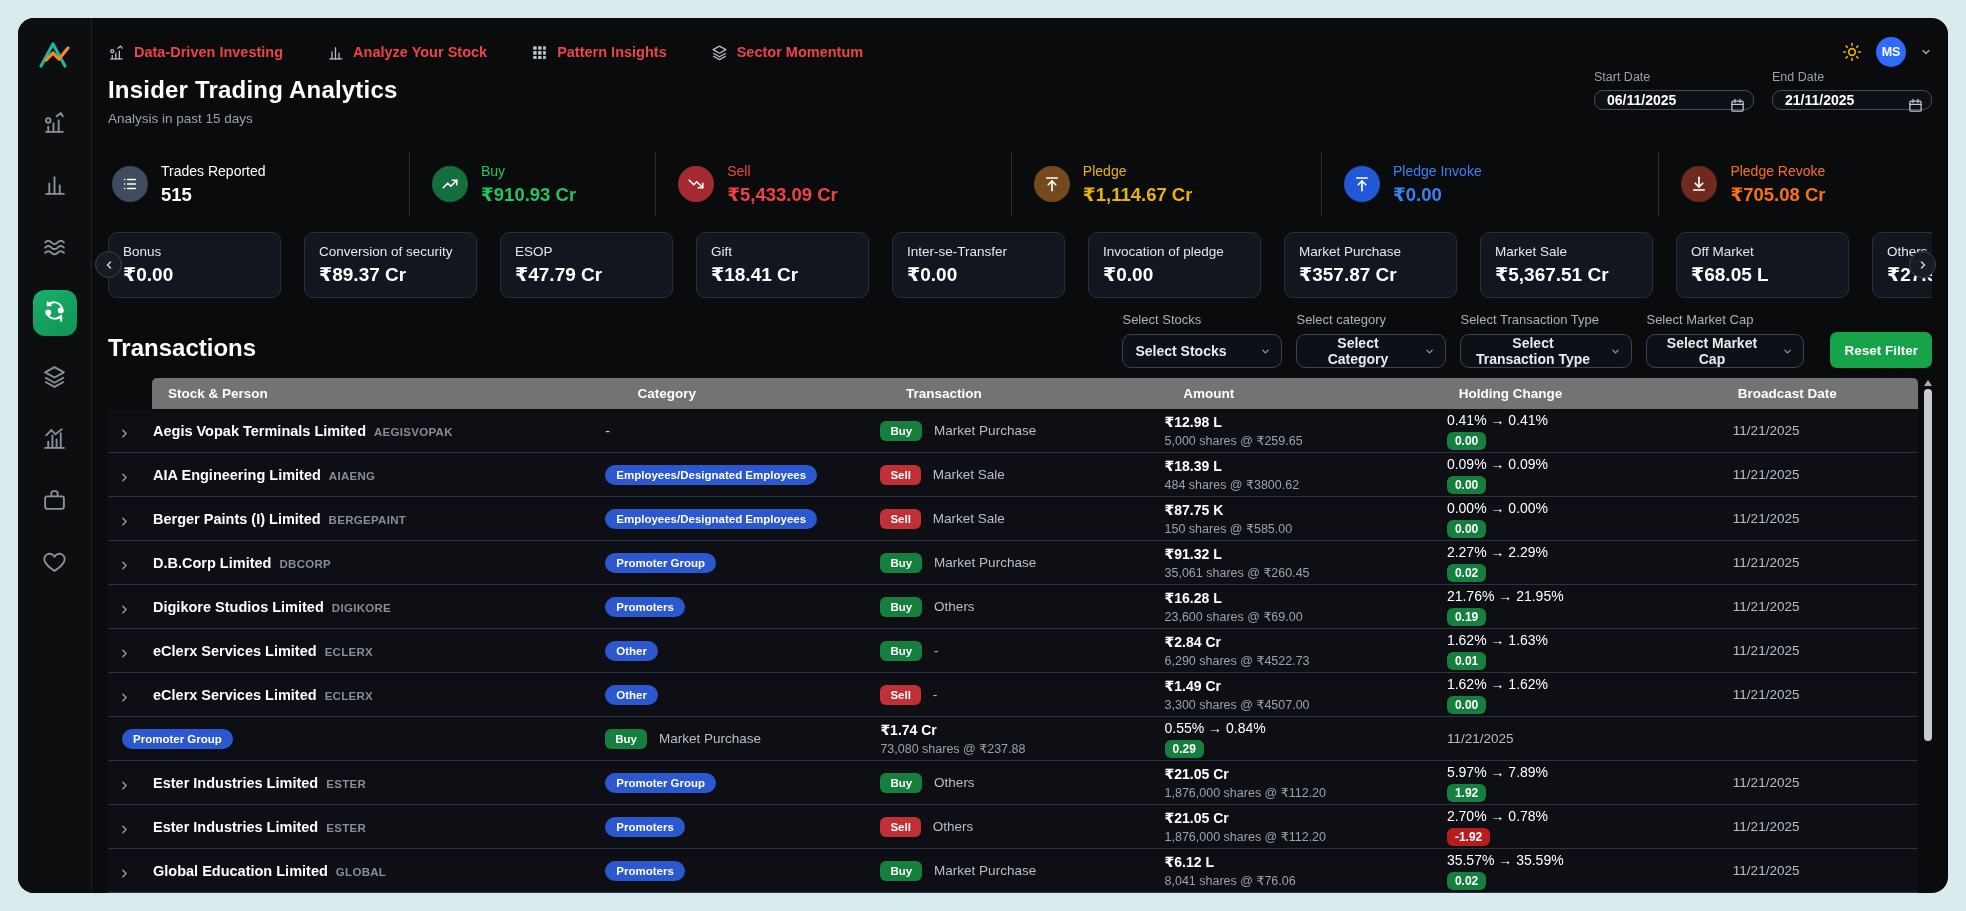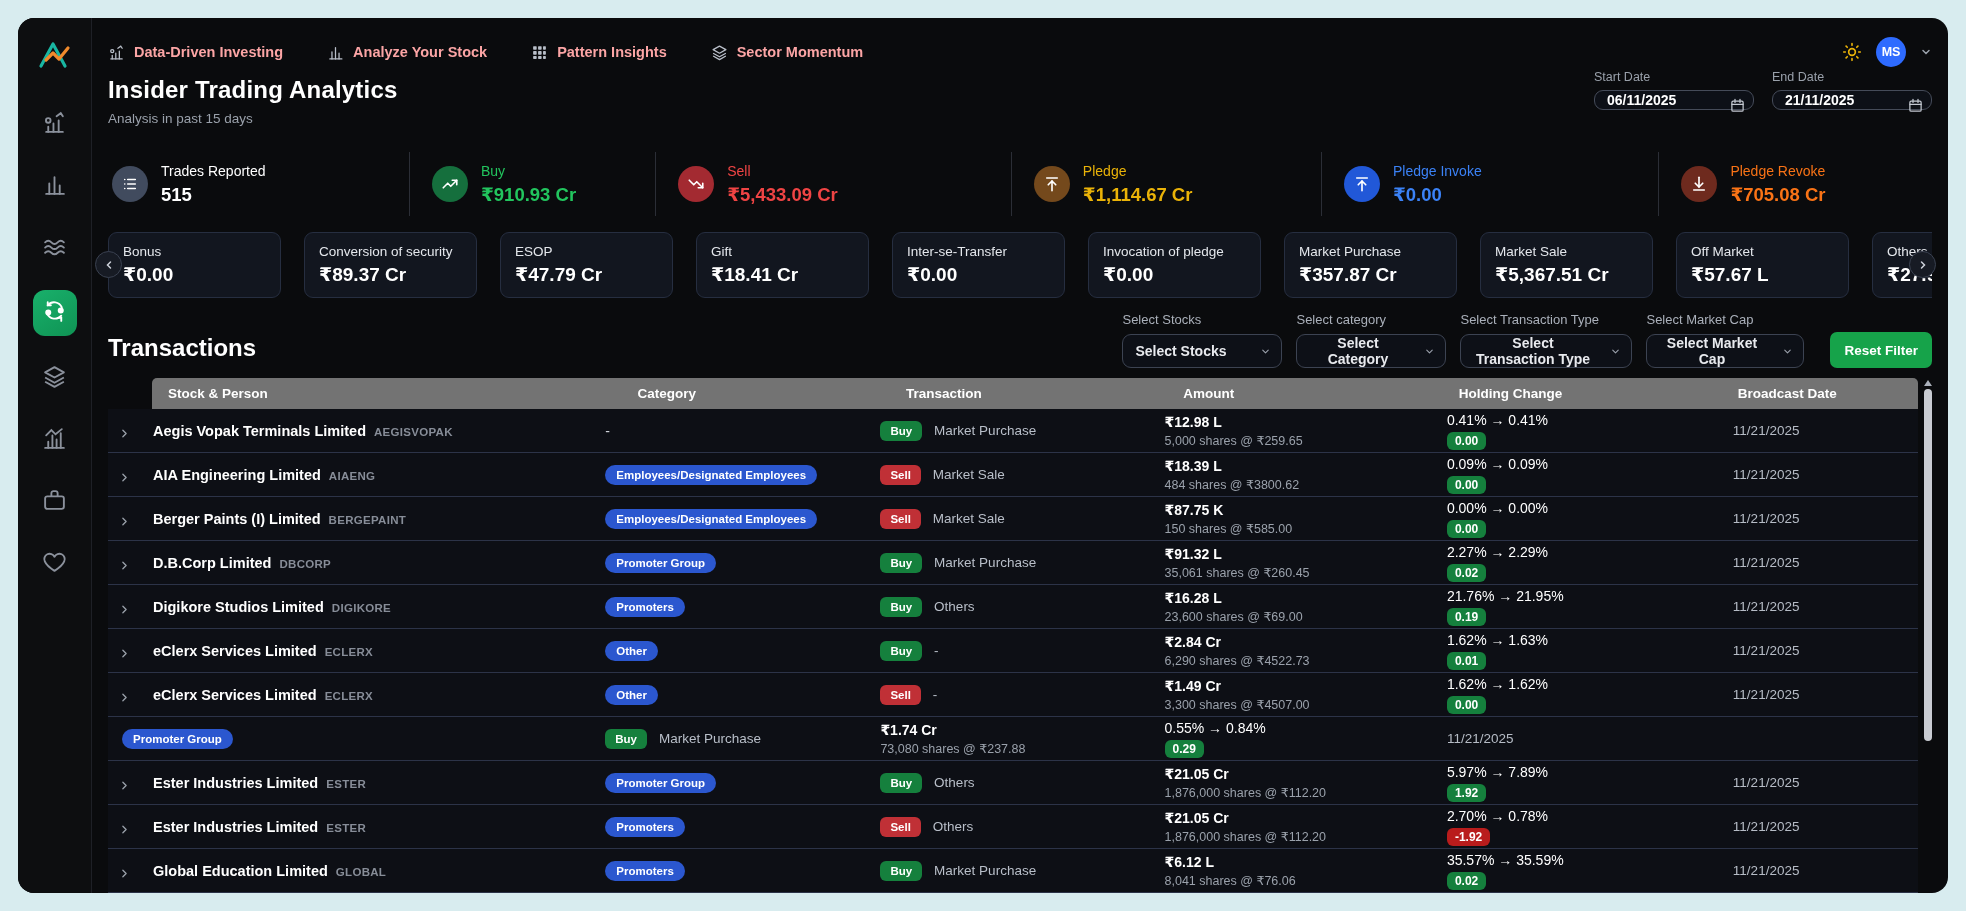--- a/index.html
+++ b/index.html
@@ -12,21 +12,21 @@
              display:flex; flex-direction:column; align-items:center; padding-top:22px; flex:0 0 74px; }
   .logo { width:34px; height:30px; margin-bottom:34px; }
   .side-item { width:44px; height:40px; display:flex; align-items:center; justify-content:center;
                margin-bottom:22px; border-radius:12px; color:#8b919c; cursor:pointer; background:transparent; border:none; }
   .side-item svg { width:25px; height:25px; }
   .side-item.active { background:linear-gradient(145deg,#19b06b,#0f9354); color:#fff; height:46px; }
   
   .main { flex:1; position:relative; padding:0 16px; overflow:hidden; }
   .topbar { display:flex; align-items:center; justify-content:space-between; margin-top:22px; height:24px; }
   .tabs { display:flex; align-items:center; gap:44px; }
-  .tab { display:flex; align-items:center; gap:9px; background:none; border:none; color:#fca5a5;
+  .tab { display:flex; align-items:center; gap:9px; background:none; border:none; color:#ef4444;
          font-size:14.5px; font-weight:700; cursor:pointer; font-family:inherit; }
   .tab svg { width:17px; height:17px; color:#b9bfc9; }
   .top-right { display:flex; align-items:center; gap:14px; }
   .sun { width:20px; height:20px; color:#eab308; cursor:pointer; }
   .avatar { width:30px; height:30px; border-radius:50%; background:#2e6bff; color:#fff;
             font-size:12.5px; font-weight:700; display:flex; align-items:center; justify-content:center; cursor:pointer; }
   .chev-down { width:12px; height:12px; color:#9aa1ab; cursor:pointer; }
   .header-row { display:flex; justify-content:space-between; align-items:flex-start; margin-top:12px; }
   .page-title { color:#fff; font-size:24px; font-weight:700; letter-spacing:.2px; }
   .page-sub { color:#9aa1ab; font-size:13.5px; margin-top:7px; }
@@ -375,21 +375,21 @@
           <div class="card">
             <div class="card-label">Market Purchase</div>
             <div class="card-value">₹357.87 Cr</div>
           </div>
           <div class="card">
             <div class="card-label">Market Sale</div>
             <div class="card-value">₹5,367.51 Cr</div>
           </div>
           <div class="card">
             <div class="card-label">Off Market</div>
-            <div class="card-value">₹57.67 L</div>
+            <div class="card-value">₹68.05 L</div>
           </div>
           <div class="card">
             <div class="card-label">Others</div>
             <div class="card-value">₹27.9</div>
           </div>
         </div>
       <button class="car-btn right">
         <svg viewBox="0 0 24 24" fill="none" stroke="currentColor" stroke-width="3" stroke-linecap="round">
             <path d="M9 6l6 6-6 6"></path>
           </svg>

